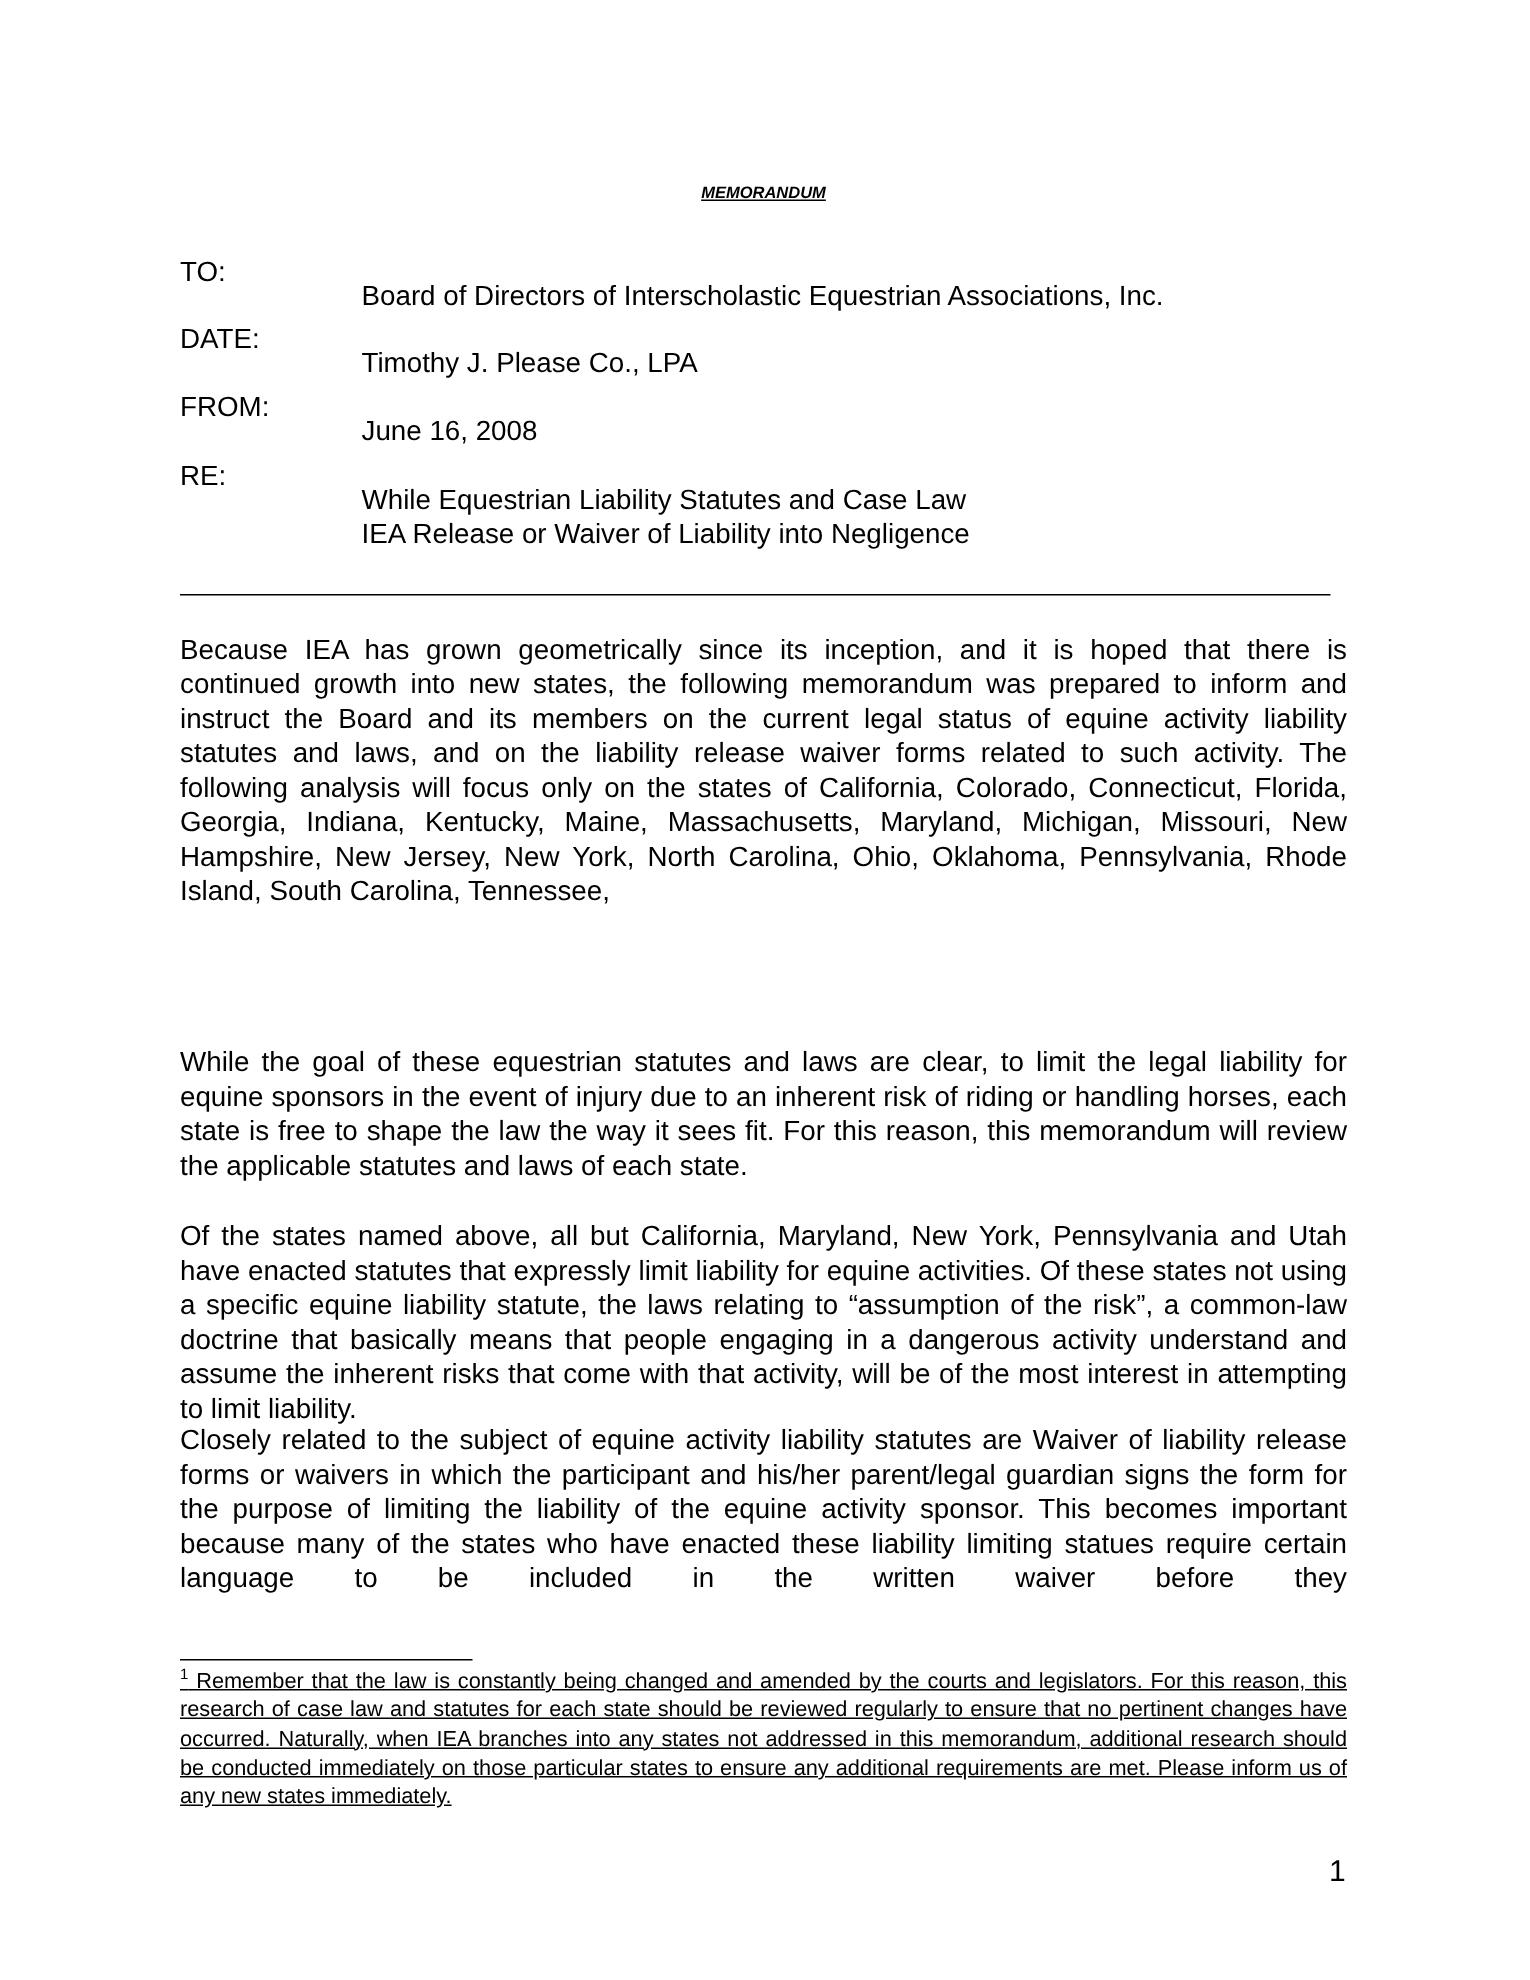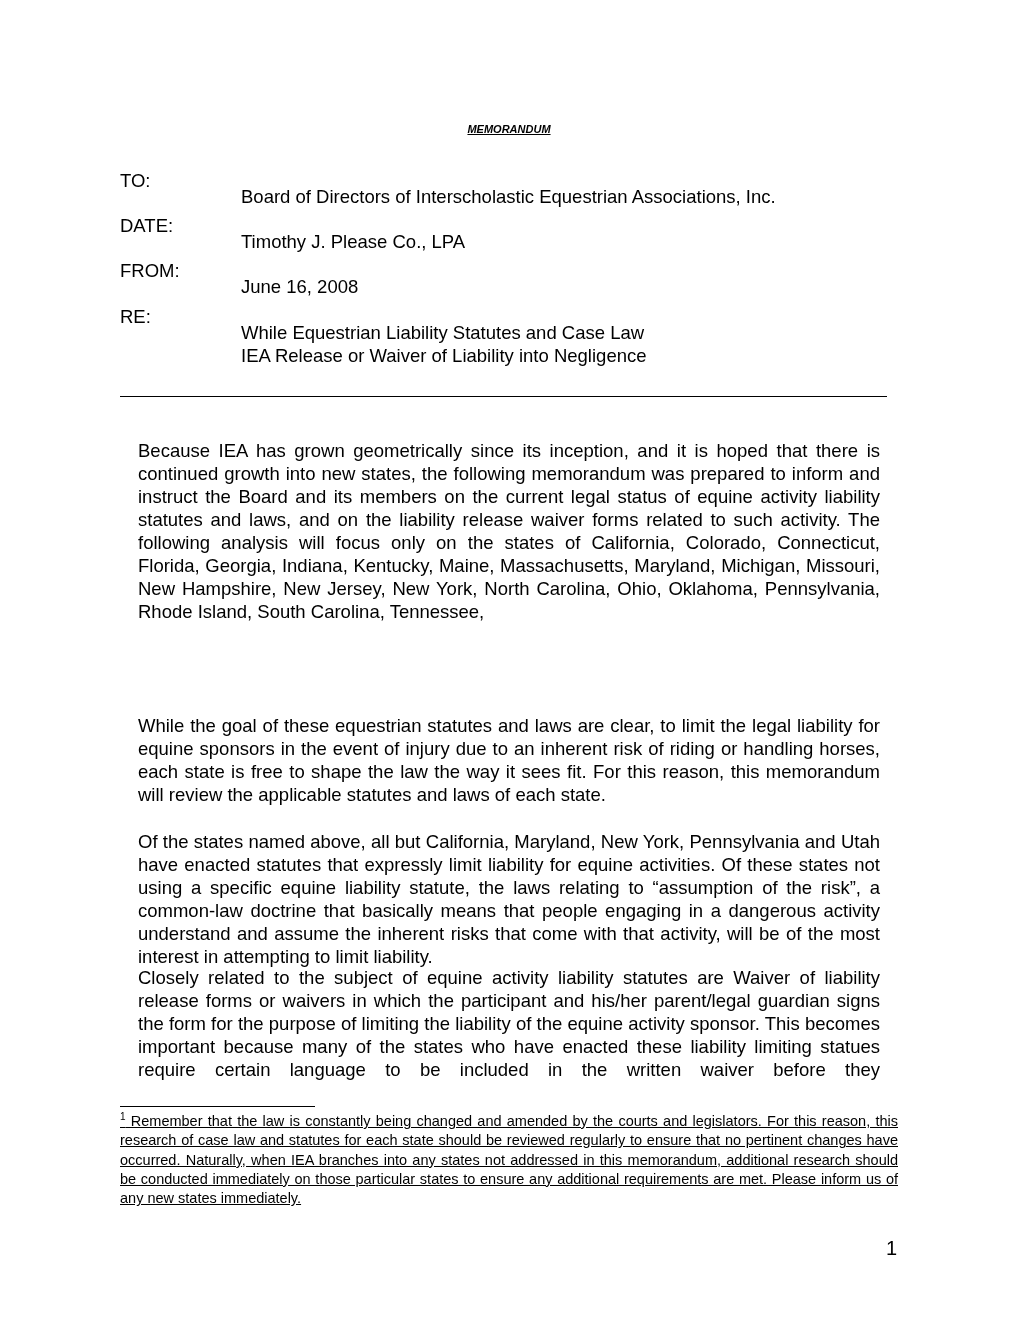--- a/index.html
+++ b/index.html
@@ -13,21 +13,21 @@
     font-weight: bold; font-size: 11px; text-decoration: underline; letter-spacing: 0px; font-style: italic;
   }
   .hdr-row { position: absolute; left: 0; font-size: 18.5px; line-height: 23px; }
   .hdr-label { position: absolute; left: 0; white-space: nowrap; }
   .hdr-value { position: absolute; left: 121px; white-space: nowrap; margin-top: 16px; }
   .rule { position: absolute; top: 396px; left: 0; width: 767px; border-top: 1.5px solid #000; }
   .body {
     position: absolute; left: 0; width: 778px; font-size: 18.5px; line-height: 23px;
     text-align: justify;
   }
-  .body p { margin: 18px; }
+  .body p { margin: 0; }
   .body sup { font-size: 11px; line-height: 0; vertical-align: super; }
   .fn-rule { position: absolute; top: 1106px; left: 0; width: 195px; border-top: 1px solid #000; }
   .footnote {
     position: absolute; top: 1112px; left: 0; width: 778px; font-size: 14.5px; line-height: 19.3px;
     text-align: justify;
     text-decoration: underline;
   }
   .footnote sup { font-size: 10px; line-height: 0; vertical-align: super; }
   .pagenum { position: absolute; top: 1237px; left: 886px; font-size: 20px; }
 </style>

